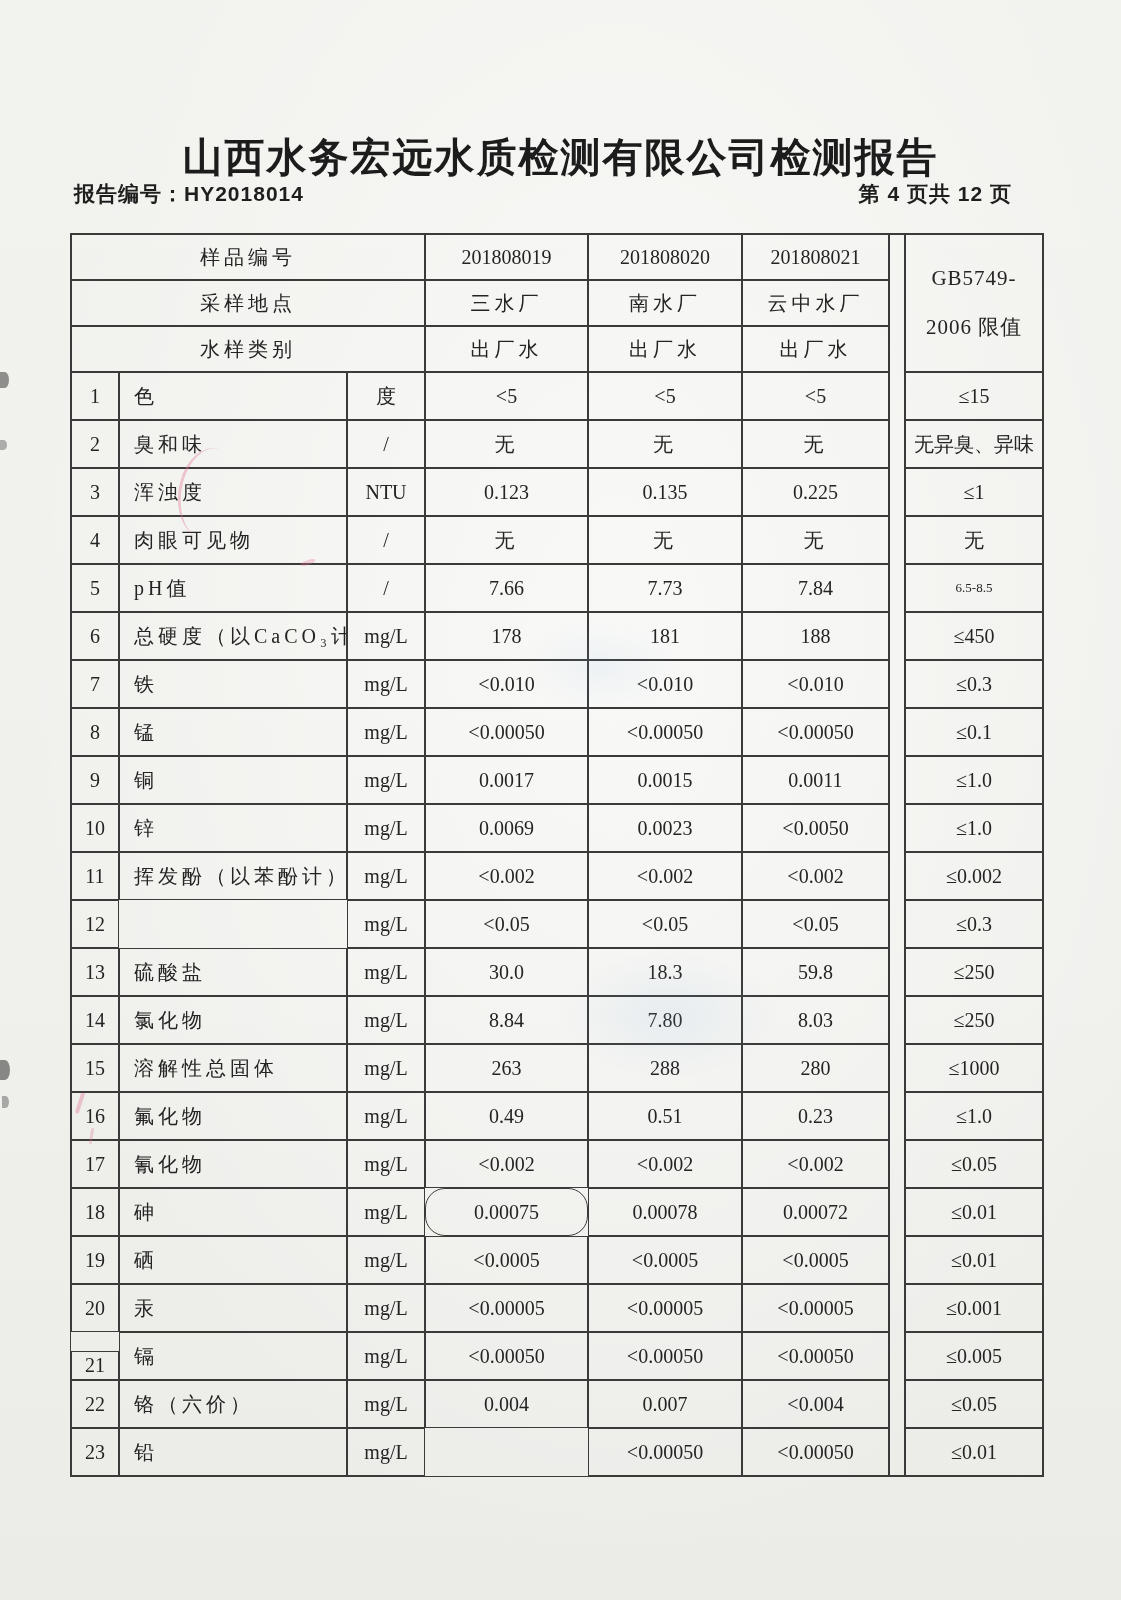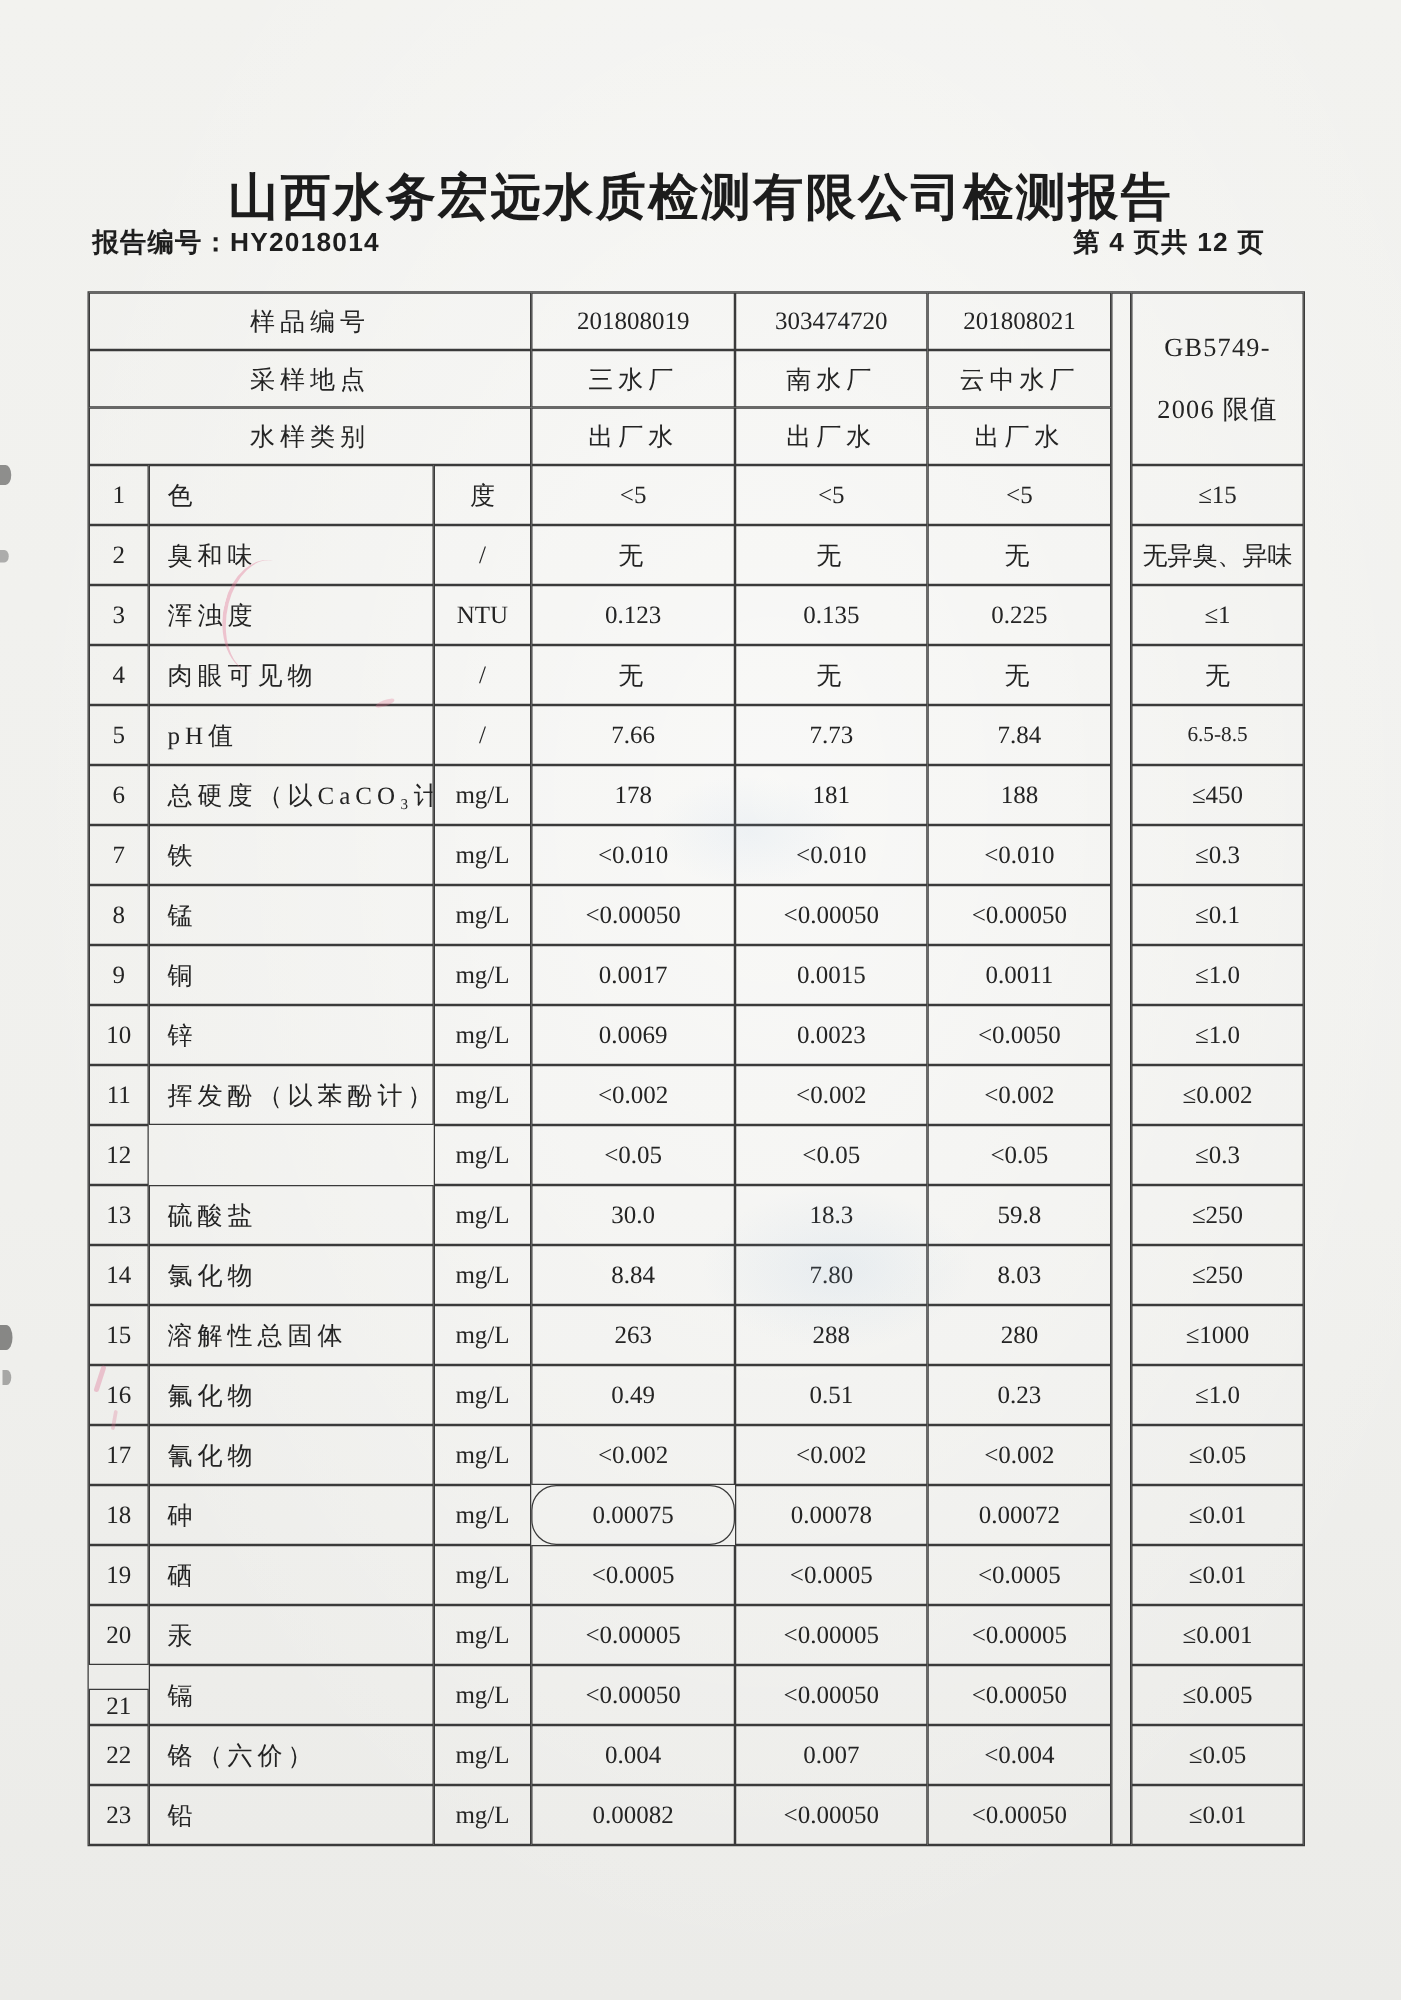--- a/index.html
+++ b/index.html
@@ -50,21 +50,21 @@
   }
   .cjk{letter-spacing:4px;}
   .name{justify-content:flex-start;padding-left:14px;}
   .head-label{font-size:20px;}
   .gap-cell{grid-column:7;grid-row:1 / span 26;}
   .limit-head{
     grid-column:8;grid-row:1 / span 3;
     flex-direction:column;gap:22px;font-size:21px;
   }
   .limit-head .ln{letter-spacing:1px;}
-  .small{font-size:17px;letter-spacing:0;}
+  .small{font-size:13px;letter-spacing:0;}
   
   .art{position:absolute;pointer-events:none;}
   .pink-arc{
     left:178px;top:448px;width:62px;height:92px;
     border-left:3px solid rgba(228,118,150,.38);
     border-radius:50% 40% 50% 60%;
     transform:rotate(14deg);
   }
   .pink-dot1{left:300px;top:560px;width:16px;height:5px;background:rgba(228,118,150,.30);border-radius:50%;transform:rotate(-20deg);}
   .pink-tick1{left:78px;top:1092px;width:4px;height:22px;background:rgba(224,110,145,.35);border-radius:2px;transform:rotate(18deg);}
@@ -91,21 +91,21 @@
   <div class="tbl" id="report-table">
 
     <div class="cell gap-cell"></div>
     <div class="cell limit-head">
       <span class="ln">GB5749-</span>
       <span class="ln cjk">2006 限值</span>
     </div>
 
   <div class="cell cjk head-label" style="grid-area: 1 / 1 / auto / span 3;">样品编号</div>
       <div class="cell" style="grid-area: 1 / 4;">201808019</div>
-      <div class="cell" style="grid-area: 1 / 5;">303474720</div>
+      <div class="cell" style="grid-area: 1 / 5;">201808020</div>
       <div class="cell" style="grid-area: 1 / 6;">201808021</div>
       <div class="cell cjk head-label" style="grid-area: 2 / 1 / auto / span 3;">采样地点</div>
       <div class="cell cjk" style="grid-area: 2 / 4;">三水厂</div>
       <div class="cell cjk" style="grid-area: 2 / 5;">南水厂</div>
       <div class="cell cjk" style="grid-area: 2 / 6;">云中水厂</div>
       <div class="cell cjk head-label" style="grid-area: 3 / 1 / auto / span 3;">水样类别</div>
       <div class="cell cjk" style="grid-area: 3 / 4;">出厂水</div>
       <div class="cell cjk" style="grid-area: 3 / 5;">出厂水</div>
       <div class="cell cjk" style="grid-area: 3 / 6;">出厂水</div>
       <div class="cell" style="grid-area: 4 / 1;">1</div>
@@ -257,21 +257,20 @@
       <div class="cell" style="grid-area: 25 / 1;">22</div>
       <div class="cell cjk name" style="grid-area: 25 / 2;">铬（六价）</div>
       <div class="cell" style="grid-area: 25 / 3;">mg/L</div>
       <div class="cell" style="grid-area: 25 / 4;">0.004</div>
       <div class="cell" style="grid-area: 25 / 5;">0.007</div>
       <div class="cell" style="grid-area: 25 / 6;">&lt;0.004</div>
       <div class="cell" style="grid-area: 25 / 8;">≤0.05</div>
       <div class="cell" style="grid-area: 26 / 1;">23</div>
       <div class="cell cjk name" style="grid-area: 26 / 2;">铅</div>
       <div class="cell" style="grid-area: 26 / 3;">mg/L</div>
-      <div class="cell" style="grid-area: 26 / 4;">0.00082</div>
       <div class="cell" style="grid-area: 26 / 5;">&lt;0.00050</div>
       <div class="cell" style="grid-area: 26 / 6;">&lt;0.00050</div>
       <div class="cell" style="grid-area: 26 / 8;">≤0.01</div>
     </div>
 
   <div class="art pink-arc"></div>
   <div class="art pink-dot1"></div>
   <div class="art pink-tick1"></div>
   <div class="art pink-tick2"></div>
   <div class="art edge-mark1"></div>

